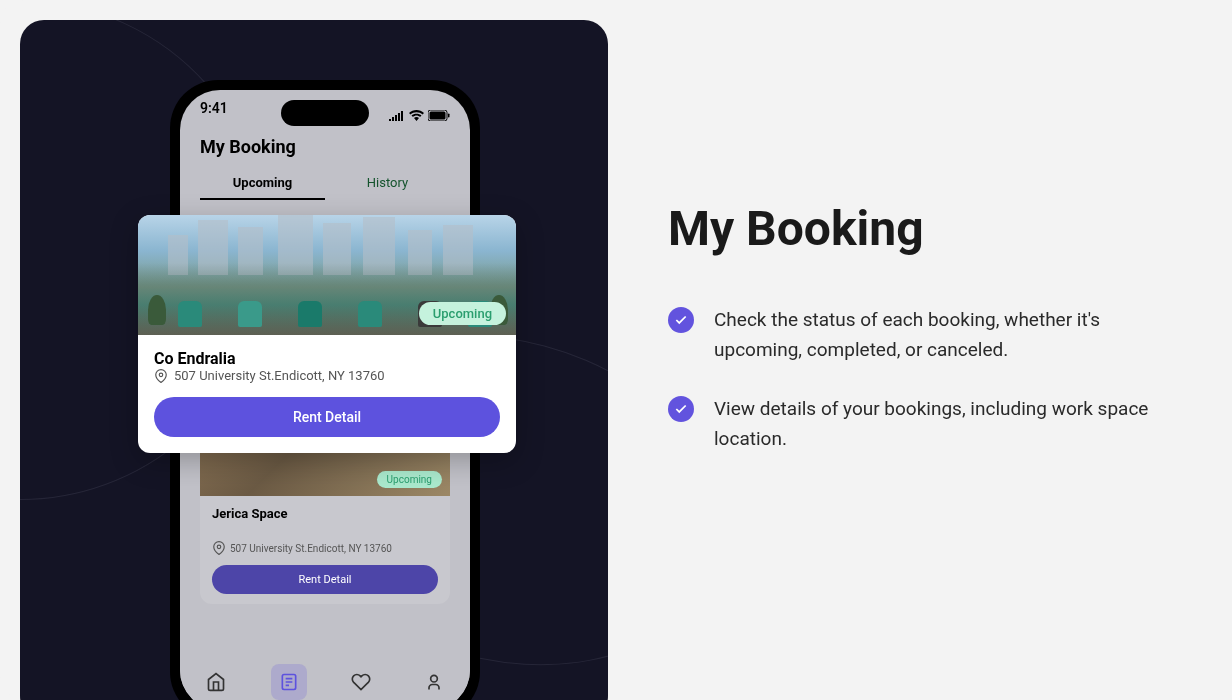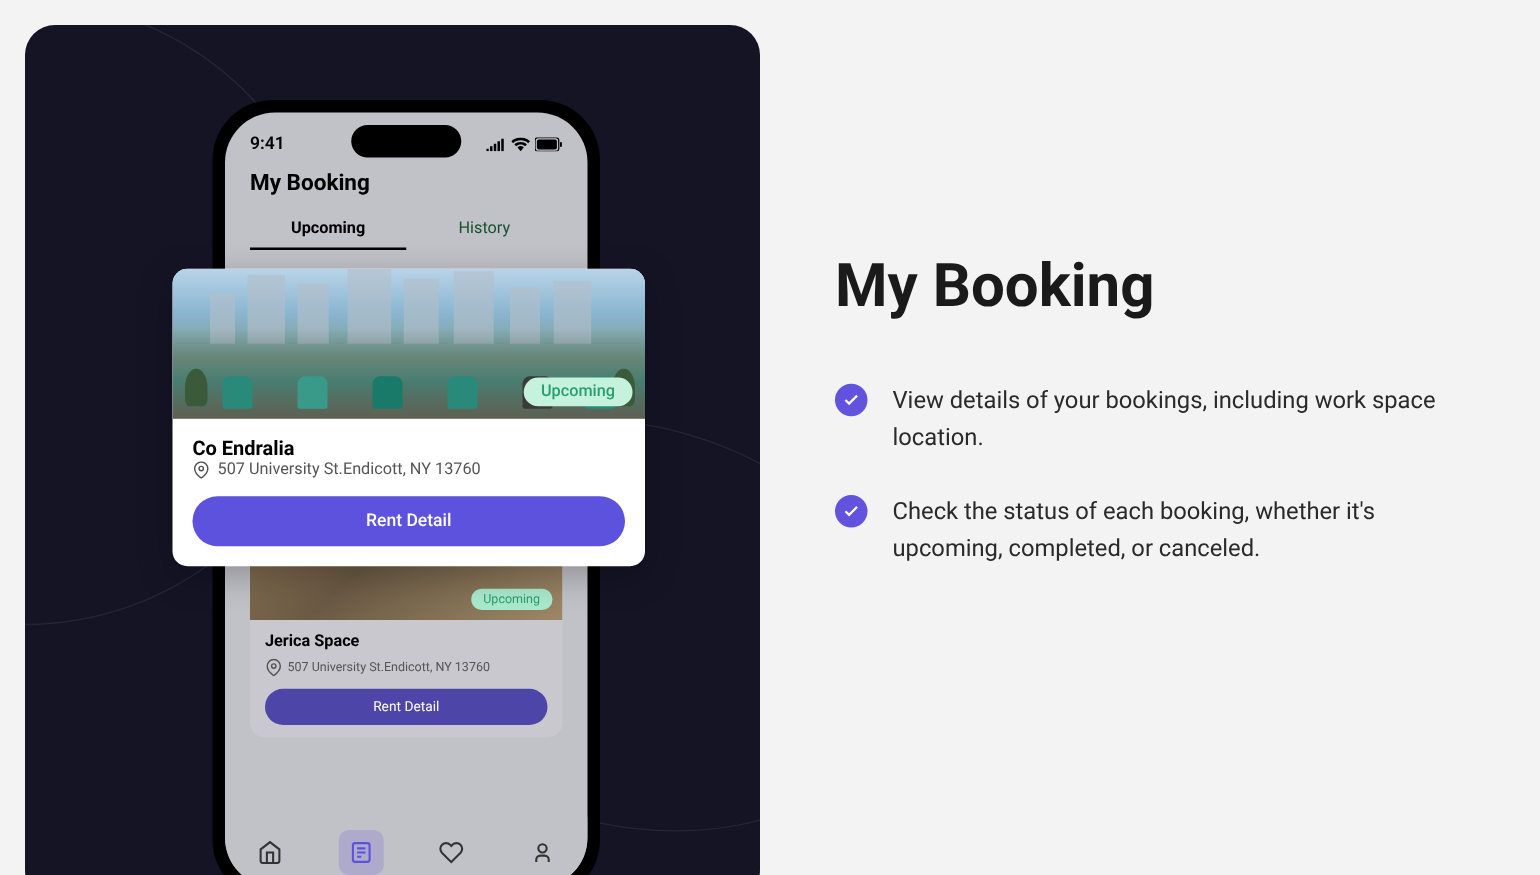--- a/index.html
+++ b/index.html
@@ -74,21 +74,20 @@
       transform: translateX(-50%);
       width: 88px;
       height: 26px;
       background: #000;
       border-radius: 14px;
       z-index: 10;
     }
     .status-bar {
       display: flex;
       justify-content: space-between;
-      align-items: center;
       padding: 10px 20px 0;
       height: 40px;
       font-size: 14px;
       font-weight: 600;
     }
     .status-icons {
       display: flex;
       gap: 4px;
       align-items: center;
     }
@@ -133,21 +132,21 @@
       font-size: 10px;
       padding: 3px 10px;
       border-radius: 10px;
     }
     .card2-body {
       padding: 10px 12px;
     }
     .card2-title {
       font-size: 13px;
       font-weight: 700;
-      margin-bottom: 6px;
+      margin-bottom: 20px;
     }
     .card2-address {
       display: flex;
       align-items: center;
       gap: 4px;
       font-size: 10px;
       color: #555;
       margin-bottom: 10px;
     }
     .card2-btn {
@@ -435,25 +434,25 @@
 
   <div class="content-panel">
     <h1 class="main-title">My Booking</h1>
     <ul class="feature-list">
       <li class="feature-item">
         <div class="check-icon">
           <svg width="14" height="14" viewBox="0 0 24 24" fill="none" stroke="#fff" stroke-width="3">
               <polyline points="20 6 9 17 4 12"></polyline>
             </svg>
         </div>
-        <div class="feature-text">View details of your bookings, including work space location.</div>
+        <div class="feature-text">Check the status of each booking, whether it's upcoming, completed, or canceled.</div>
       </li>
       <li class="feature-item">
         <div class="check-icon">
           <svg width="14" height="14" viewBox="0 0 24 24" fill="none" stroke="#fff" stroke-width="3">
               <polyline points="20 6 9 17 4 12"></polyline>
             </svg>
         </div>
-        <div class="feature-text">Check the status of each booking, whether it's upcoming, completed, or canceled.</div>
+        <div class="feature-text">View details of your bookings, including work space location.</div>
       </li>
     </ul>
   </div>
 </div>
 
 </body></html>

